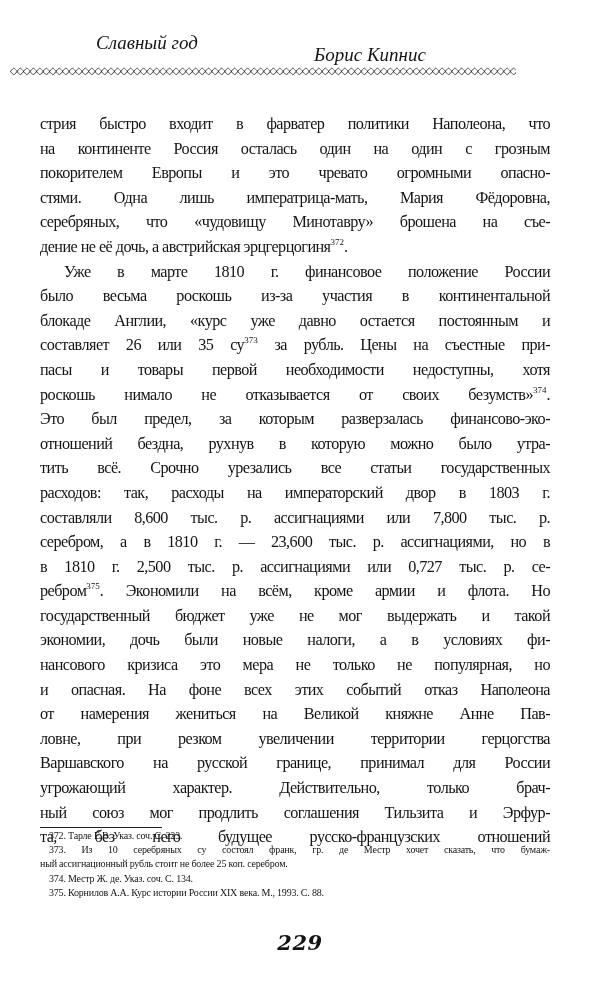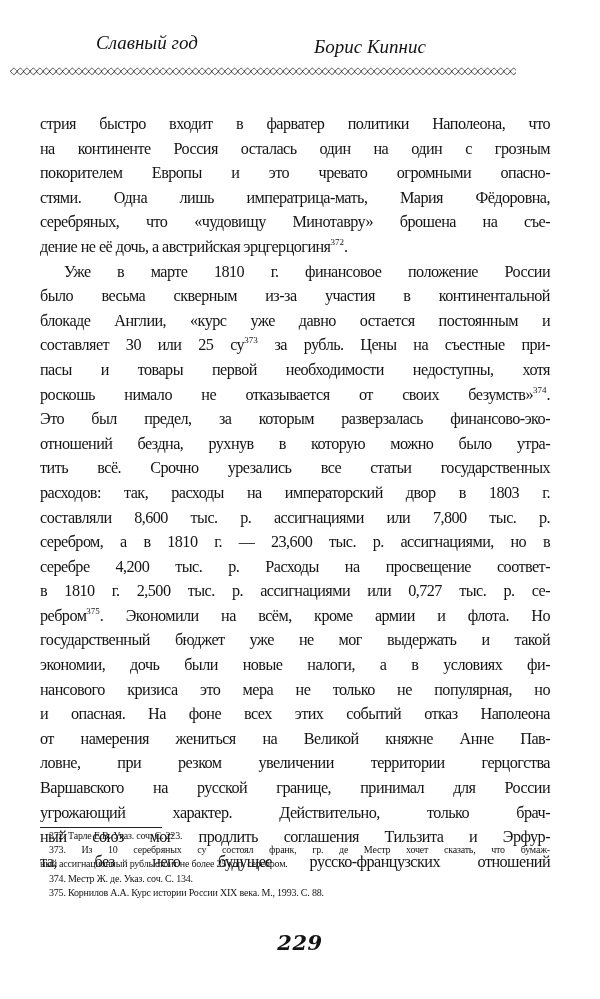--- a/index.html
+++ b/index.html
@@ -27,21 +27,21 @@
   }
   .running-head .left-title {
     position: absolute;
     left: 96px;
     top: 0;
     text-align: right;
   }
   .running-head .right-author {
     position: absolute;
     left: 314px;
-    top: 4px;
+    top: 12px;
     text-align: right;
   }
   .ornament {
     position: absolute;
     top: 64px;
     left: 10px;
     width: 506px;
     height: 14px;
     overflow: hidden;
     white-space: nowrap;
@@ -132,32 +132,31 @@
 <div class="ornament">◇◇◇◇◇◇◇◇◇◇◇◇◇◇◇◇◇◇◇◇◇◇◇◇◇◇◇◇◇◇◇◇◇◇◇◇◇◇◇◇◇◇◇◇◇◇◇◇◇◇◇◇◇◇◇◇◇◇◇◇◇◇◇◇◇◇◇◇◇◇◇◇◇◇◇◇◇◇◇◇◇◇◇◇◇</div>
 
 <div class="body-text">
   <span class="line"><span>стрия быстро входит в фарватер политики Наполеона, что</span></span>
   <span class="line"><span>на континенте Россия осталась один на один с грозным</span></span>
   <span class="line"><span>покорителем Европы и это чревато огромными опасно-</span></span>
   <span class="line"><span>стями. Одна лишь императрица-мать, Мария Фёдоровна,</span></span>
   <span class="line"><span>серебряных, что «чудовищу Минотавру» брошена на съе-</span></span>
   <span class="line last"><span>дение не её дочь, а австрийская эрцгерцогиня</span><sup class="fn">372</sup><span>.</span></span>
   <span class="line indent"><span>Уже в марте 1810 г. финансовое положение России</span></span>
-  <span class="line"><span>было весьма скверным из-за участия в континентальной</span></span>
+  <span class="line"><span>было весьма роскошь из-за участия в континентальной</span></span>
   <span class="line"><span>блокаде Англии, «курс уже давно остается постоянным и</span></span>
-  <span class="line"><span>составляет 30 или 25 су</span><sup class="fn">373</sup><span> за рубль. Цены на съестные при-</span></span>
+  <span class="line"><span>составляет 26 или 35 су</span><sup class="fn">373</sup><span> за рубль. Цены на съестные при-</span></span>
   <span class="line"><span>пасы и товары первой необходимости недоступны, хотя</span></span>
   <span class="line"><span>роскошь нимало не отказывается от своих безумств»</span><sup class="fn">374</sup><span>.</span></span>
   <span class="line"><span>Это был предел, за которым разверзалась финансово-эко-</span></span>
   <span class="line"><span>отношений бездна, рухнув в которую можно было утра-</span></span>
   <span class="line"><span>тить всё. Срочно урезались все статьи государственных</span></span>
   <span class="line"><span>расходов: так, расходы на императорский двор в 1803 г.</span></span>
   <span class="line"><span>составляли 8,600 тыс. р. ассигнациями или 7,800 тыс. р.</span></span>
   <span class="line"><span>серебром, а в 1810 г. — 23,600 тыс. р. ассигнациями, но в</span></span>
-  <span class="line"><span>серебре 4,200 тыс. р. Расходы на просвещение соответ-</span></span>
   <span class="line"><span>в 1810 г. 2,500 тыс. р. ассигнациями или 0,727 тыс. р. се-</span></span>
   <span class="line"><span>ребром</span><sup class="fn">375</sup><span>. Экономили на всём, кроме армии и флота. Но</span></span>
   <span class="line"><span>государственный бюджет уже не мог выдержать и такой</span></span>
   <span class="line"><span>экономии, дочь были новые налоги, а в условиях фи-</span></span>
   <span class="line"><span>нансового кризиса это мера не только не популярная, но</span></span>
   <span class="line"><span>и опасная. На фоне всех этих событий отказ Наполеона</span></span>
   <span class="line"><span>от намерения жениться на Великой княжне Анне Пав-</span></span>
   <span class="line"><span>ловне, при резком увеличении территории герцогства</span></span>
   <span class="line"><span>Варшавского на русской границе, принимал для России</span></span>
   <span class="line"><span>угрожающий характер. Действительно, только брач-</span></span>

